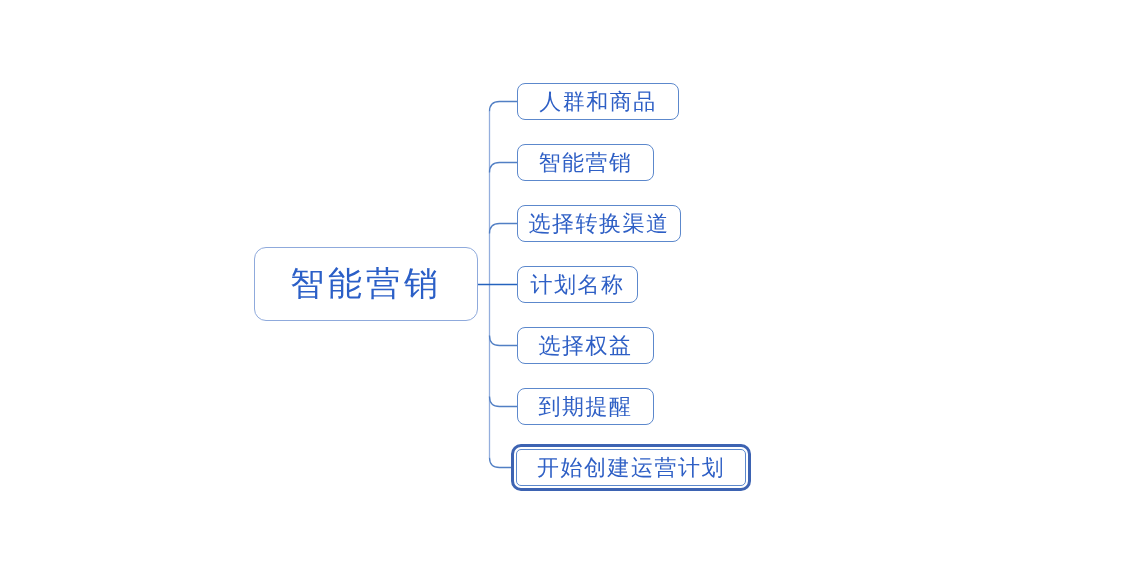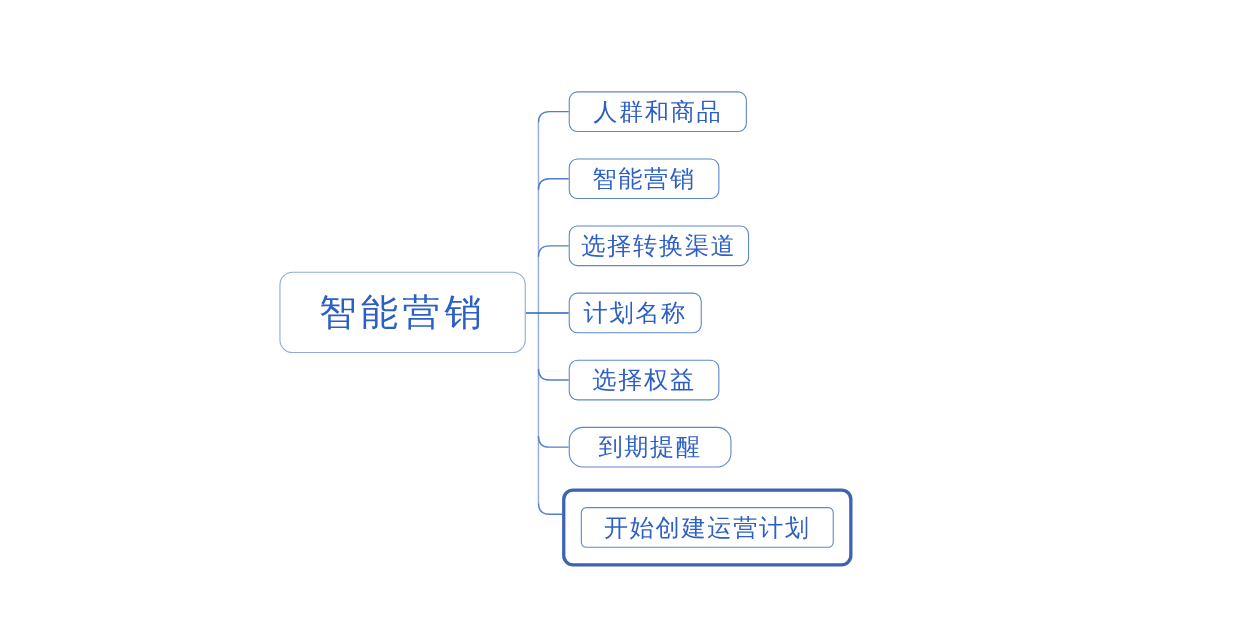--- a/index.html
+++ b/index.html
@@ -51,21 +51,21 @@
     font-size: 22px;
     letter-spacing: 1.5px;
     color: #2e5fc5;
   }
   .selection-ring {
     position: absolute;
     left: 511px;
     top: 444px;
     border: 3px solid #3d63b2;
     border-radius: 10px;
-    padding: 14px;
+    padding: 2px;
     background: #ffffff;
   }
   .selection-ring .child-node {
     position: relative;
     left: 0;
     top: 0;
     border-radius: 5px;
   }
 </style>
 </head>
@@ -89,19 +89,19 @@
   <div class="node root-node">智能营销</div>
 
   <div class="node child-node" style="left:517px; top:144px; width:137px;">智能营销</div>
 
   <div class="node child-node" style="left:517px; top:205px; width:164px;">选择转换渠道</div>
 
   <div class="node child-node" style="left:517px; top:266px; width:121px;">计划名称</div>
 
   <div class="node child-node" style="left:517px; top:327px; width:137px;">选择权益</div>
 
-  <div class="node child-node" style="left:517px; top:388px; width:148px;border-radius:13px;">到期提醒</div>
+  <div class="node child-node" style="left:517px; top:388px; width:137px;">到期提醒</div>
 
   <div class="selection-ring">
     <div class="node child-node" style="width:230px;">开始创建运营计划</div>
   </div>
 
 </div>
 
 </body></html>

